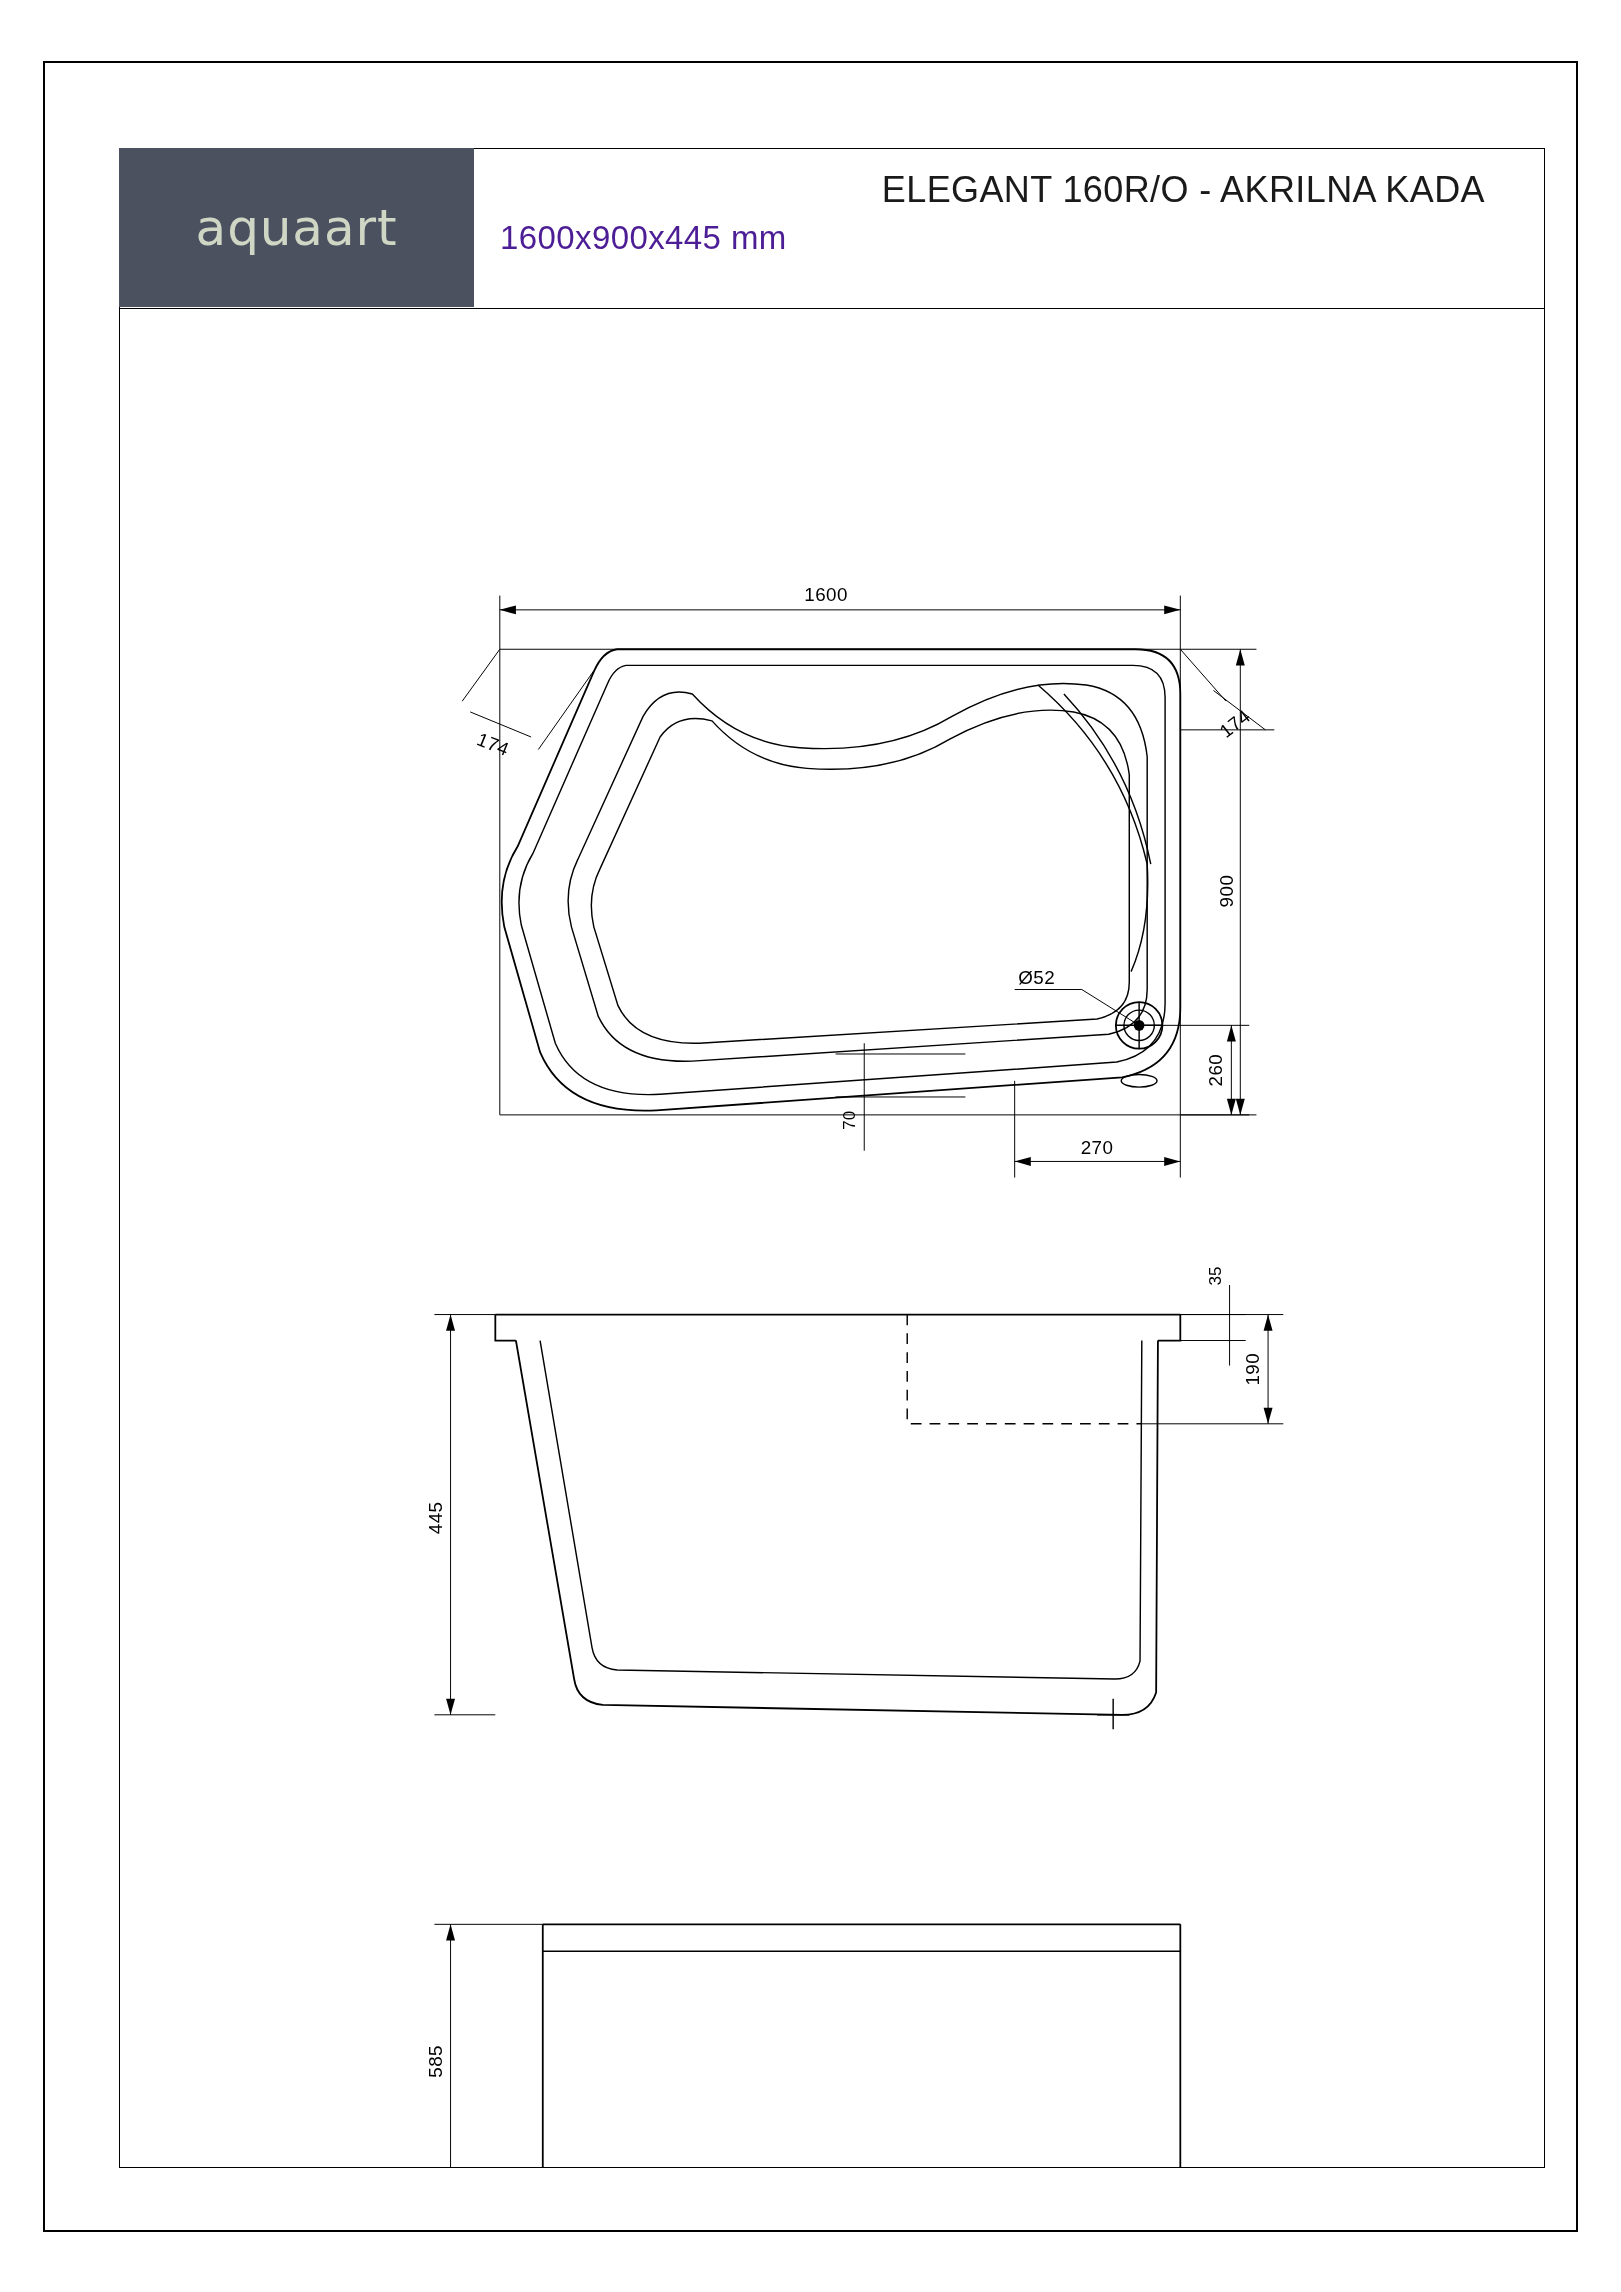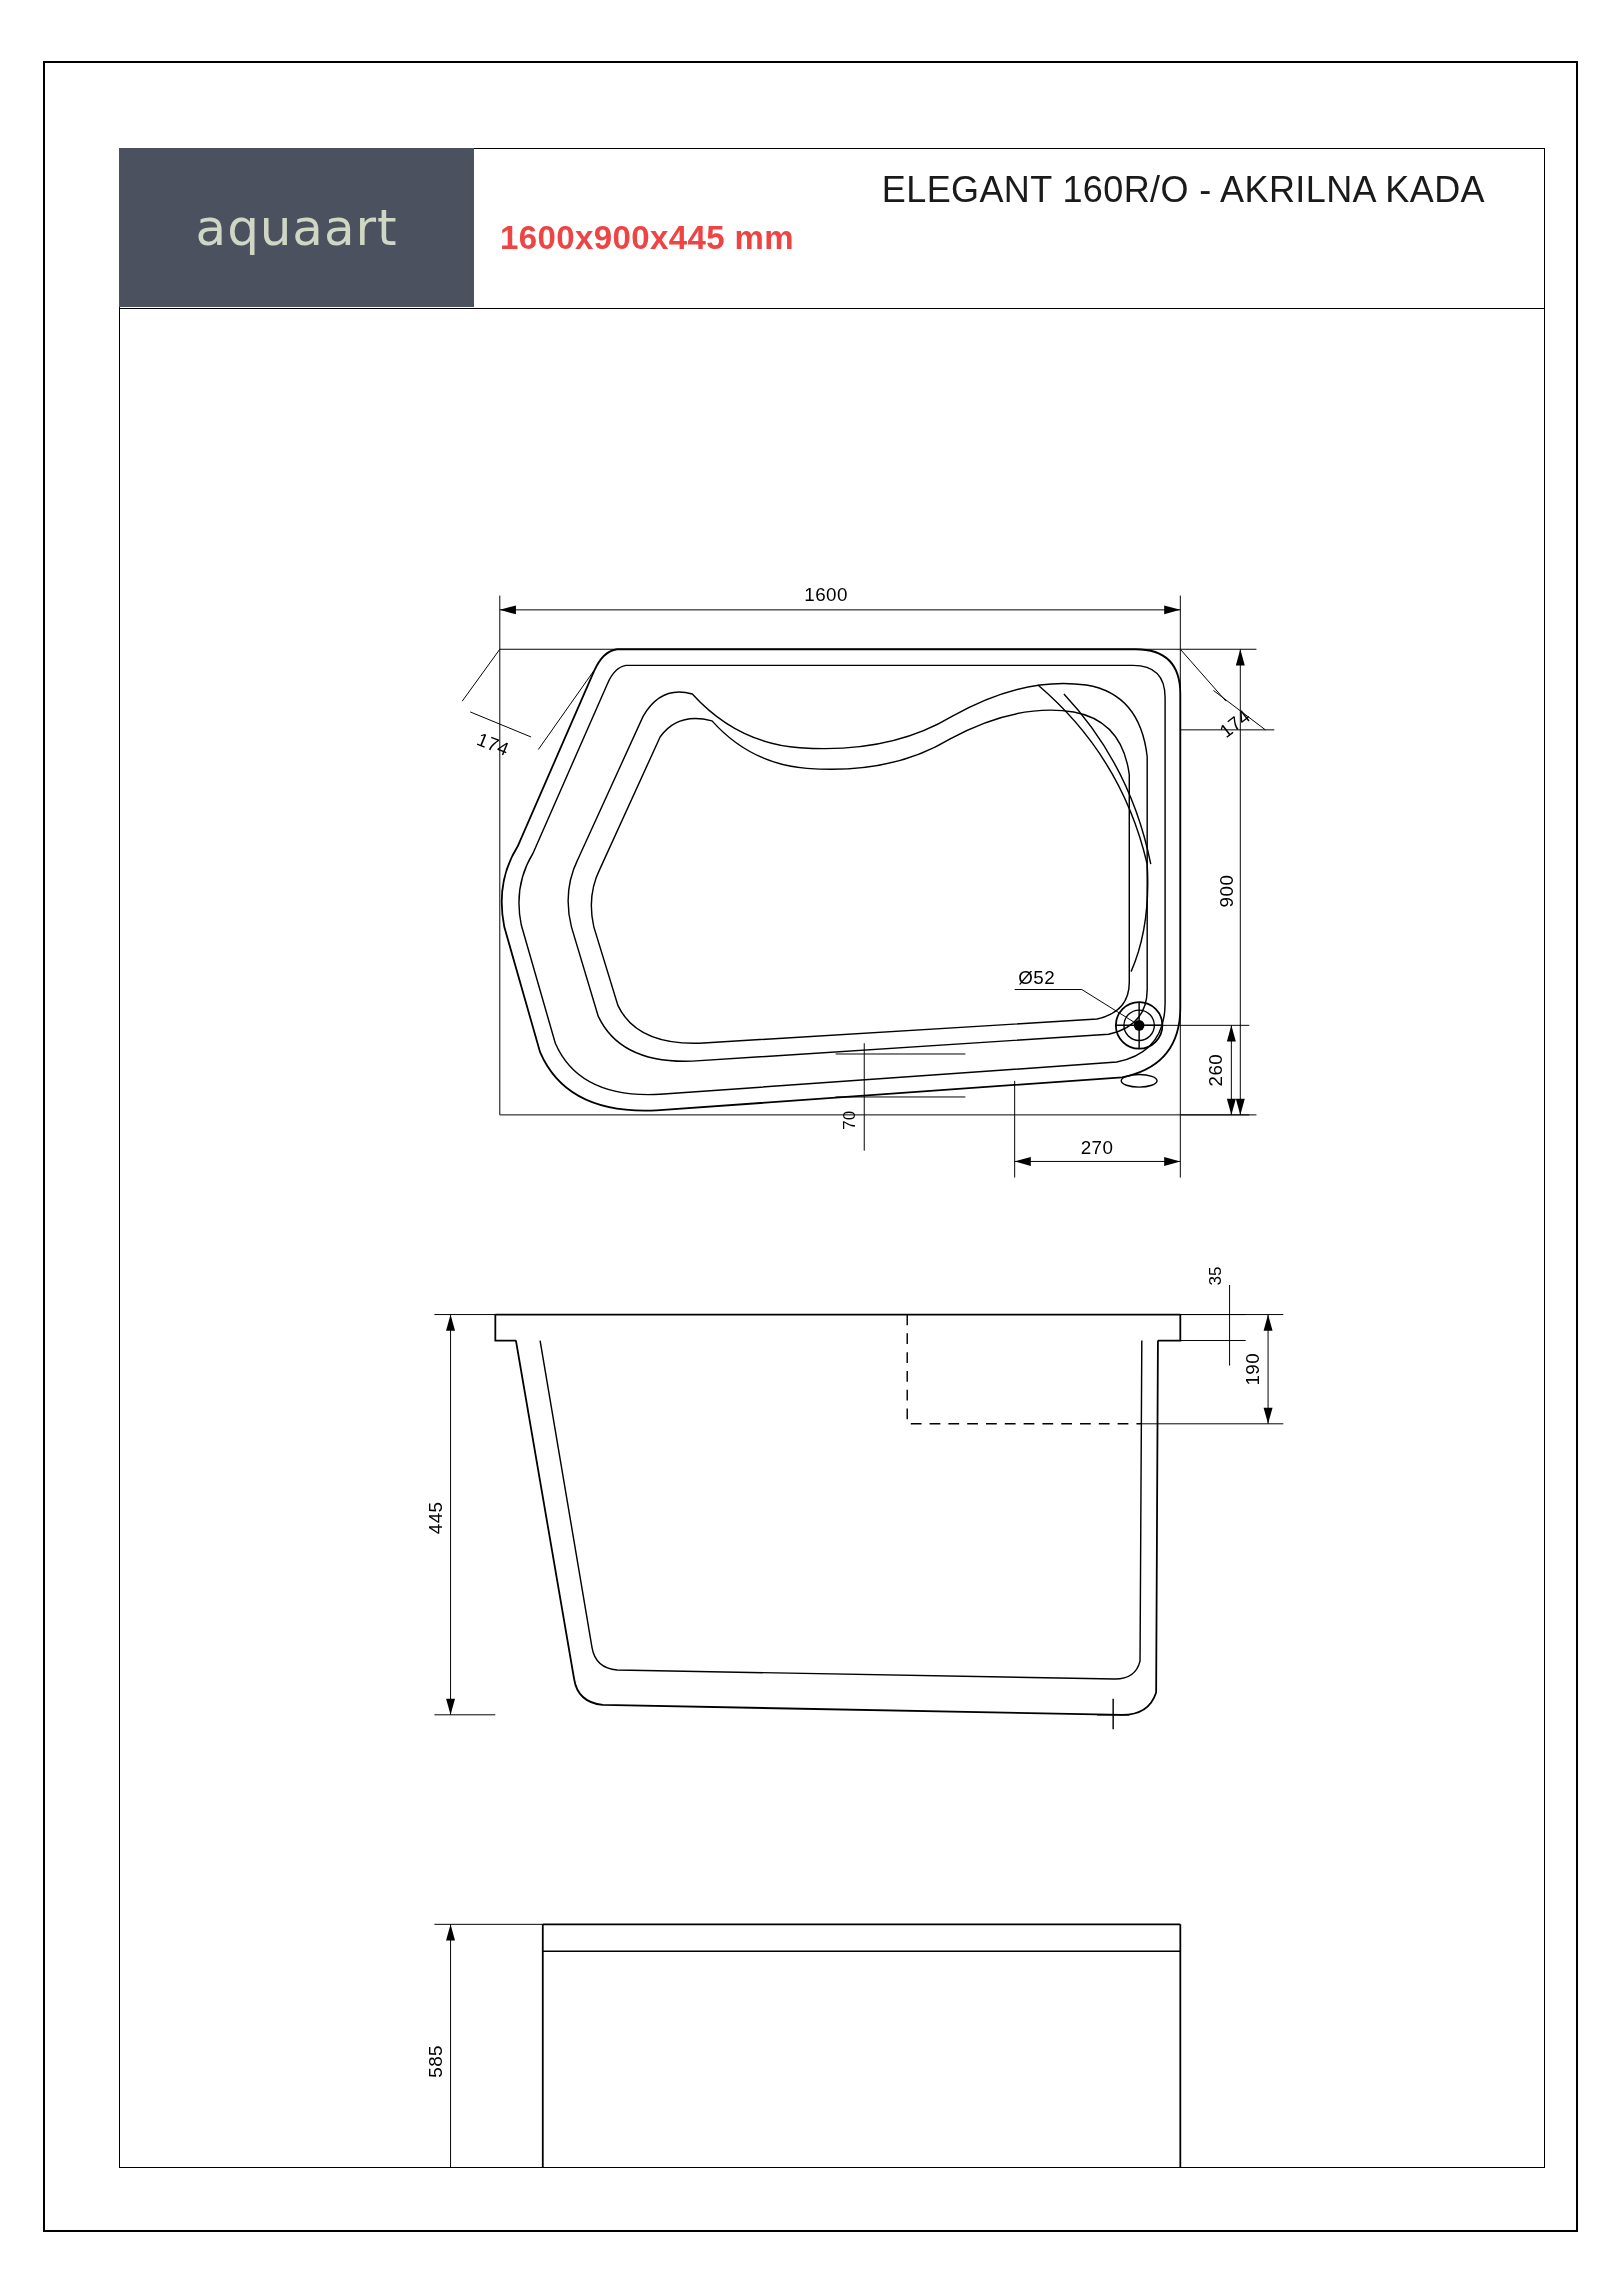--- a/index.html
+++ b/index.html
@@ -80,24 +80,23 @@
     font-size: 36px;
     letter-spacing: 0.4px;
     color: #1a1a1a;
     line-height: 48px;
     white-space: nowrap;
     text-align: right;
   }
   .title-line2 {
     font-size: 33px;
     letter-spacing: 0.4px;
-    color: #ef4444;
+    color: #4c1d95;
     line-height: 47px;
     white-space: nowrap;
-    font-weight: bold;
   }
 
   
   .canvas {
     position: absolute;
     left: 119px;
     top: 309px;
     width: 1426px;
     height: 1858px;
   }

